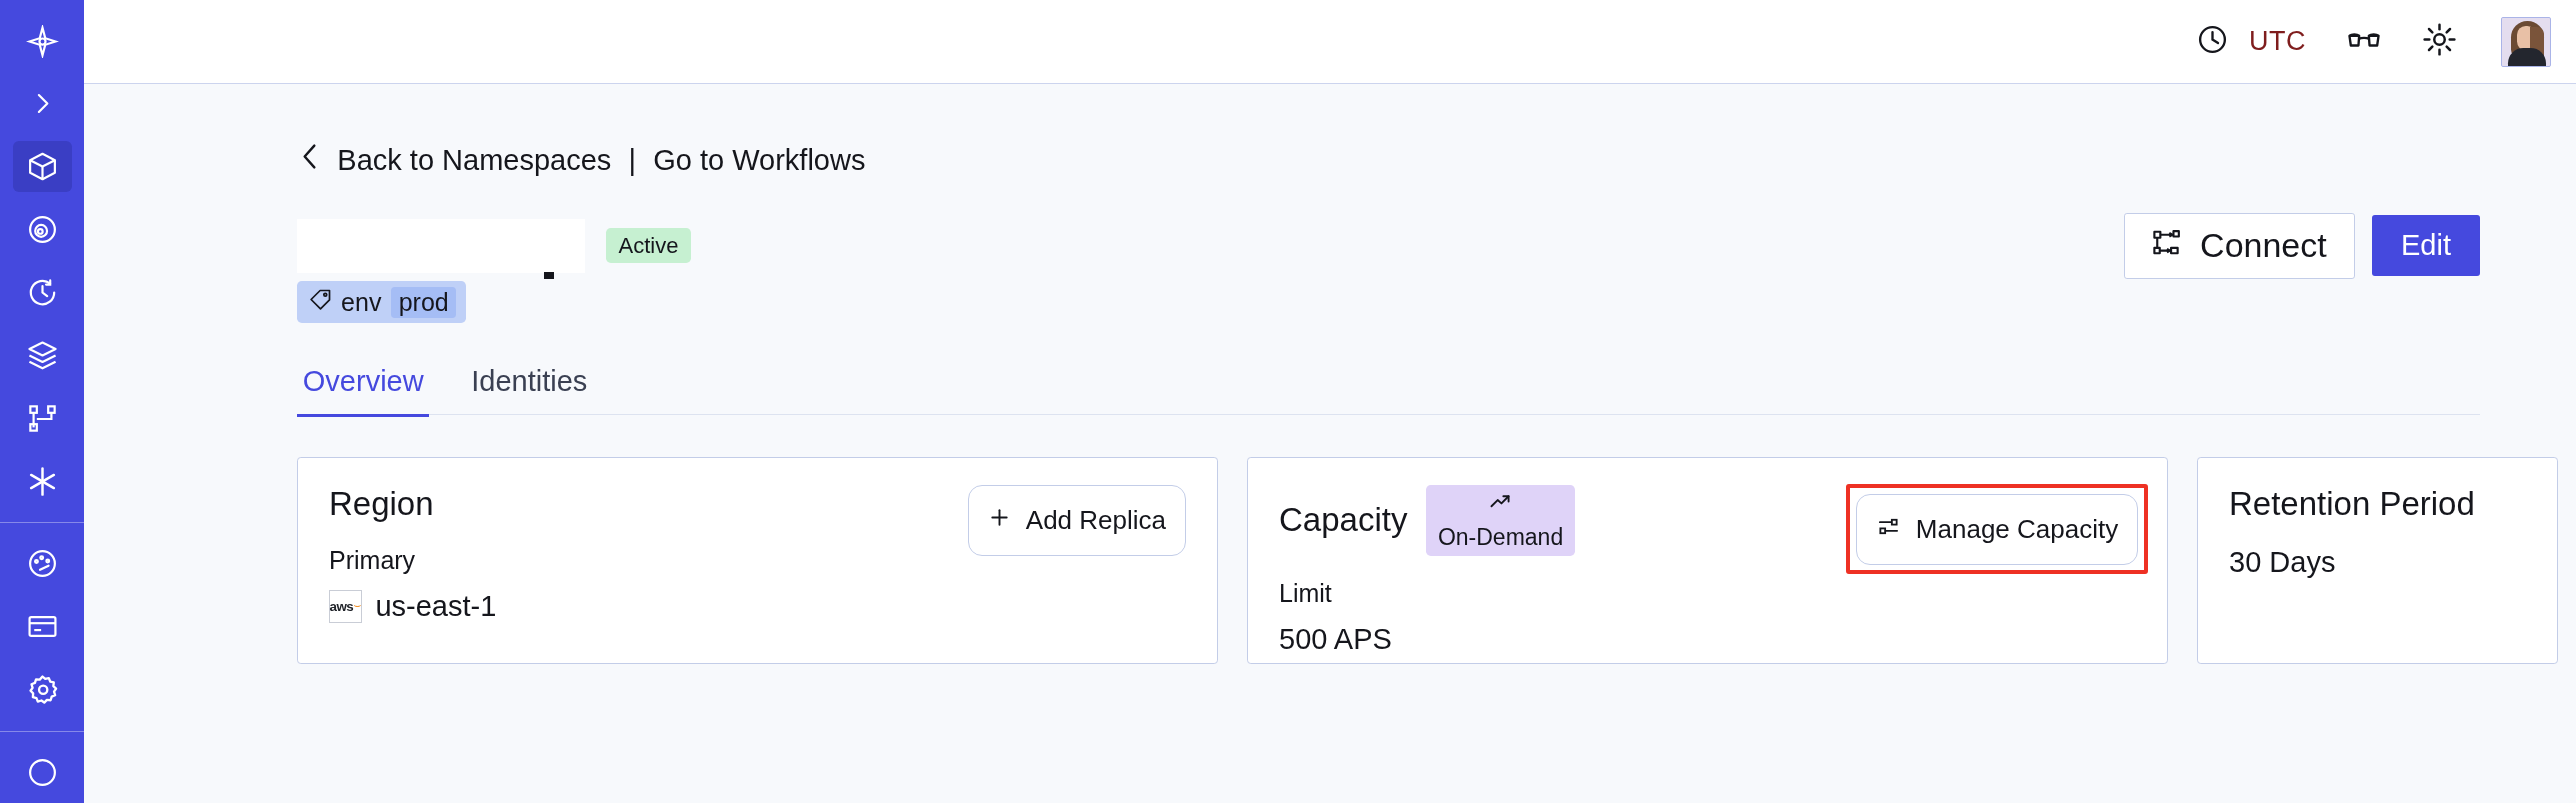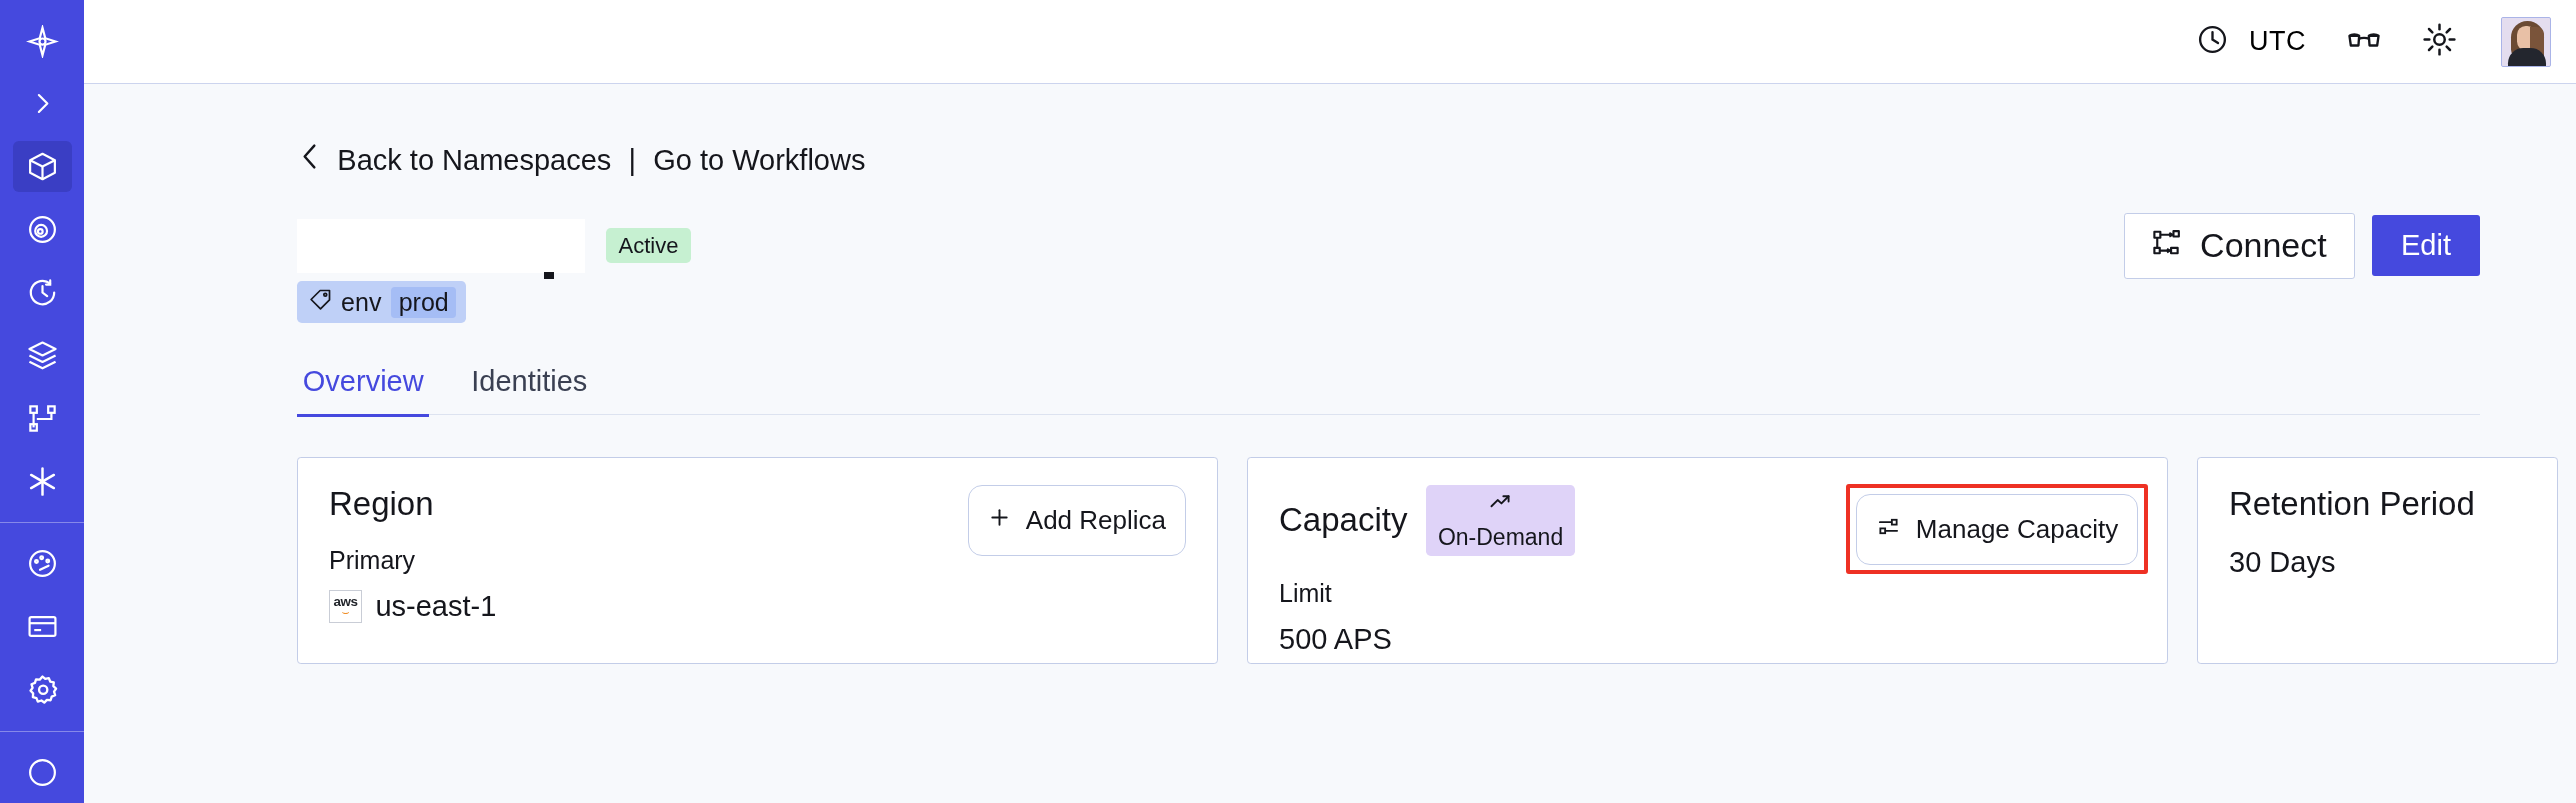--- a/index.html
+++ b/index.html
@@ -44,21 +44,21 @@
   .topbar {
     height: 84px;
     flex: 0 0 84px;
     background: #ffffff;
     border-bottom: 1.9px solid #ccd4ee;
     display: flex;
     align-items: center;
     justify-content: flex-end;
     padding-right: 25px;
   }
-  .tb-group { display: flex; align-items: center; gap: 20px; margin-left: 40px; color: #000000; }
+  .tb-group { display: flex; align-items: center; gap: 20px; margin-left: 40px; color: #7f1d1d; }
   .tb-label { font-size: 27px; letter-spacing: 0.5px; }
   .avatar {
     width: 50px; height: 50px;
     margin-left: 44px;
     border: 1.9px solid #aab4e8;
     background: #e4ddef;
     border-radius: 1.9px;
     overflow: hidden;
     position: relative;
   }
@@ -204,21 +204,21 @@
     padding: 5.8px;
   }
   .hl-wrap .card-btn { position: static; }
 
   .card-label { font-size: 25px; color: #15161c; margin-top: 23px; }
   .card-value { font-size: 29px; color: #15161c; margin-top: 15.3px; display: flex; align-items: center; gap: 13.4px; }
   .aws-ic {
     width: 33px; height: 33px;
     border: 1px solid #c9cdd6;
     background: #ffffff;
-    display: flex; flex-direction: column; align-items: center; justify-content: center;
+    display: flex; align-items: center; justify-content: center;
     line-height: 1;
   }
   .aws-ic .t { font-size: 13.4px; font-weight: bold; color: #22252b; letter-spacing: -0.5px; }
   .aws-ic .s { font-size: 12.5px; color: #f0902a; margin-top: -1.9px; }
   .retention .card-value { margin-top: 23px; }
 </style>
 </head>
 <body>
 
 <div class="app">

